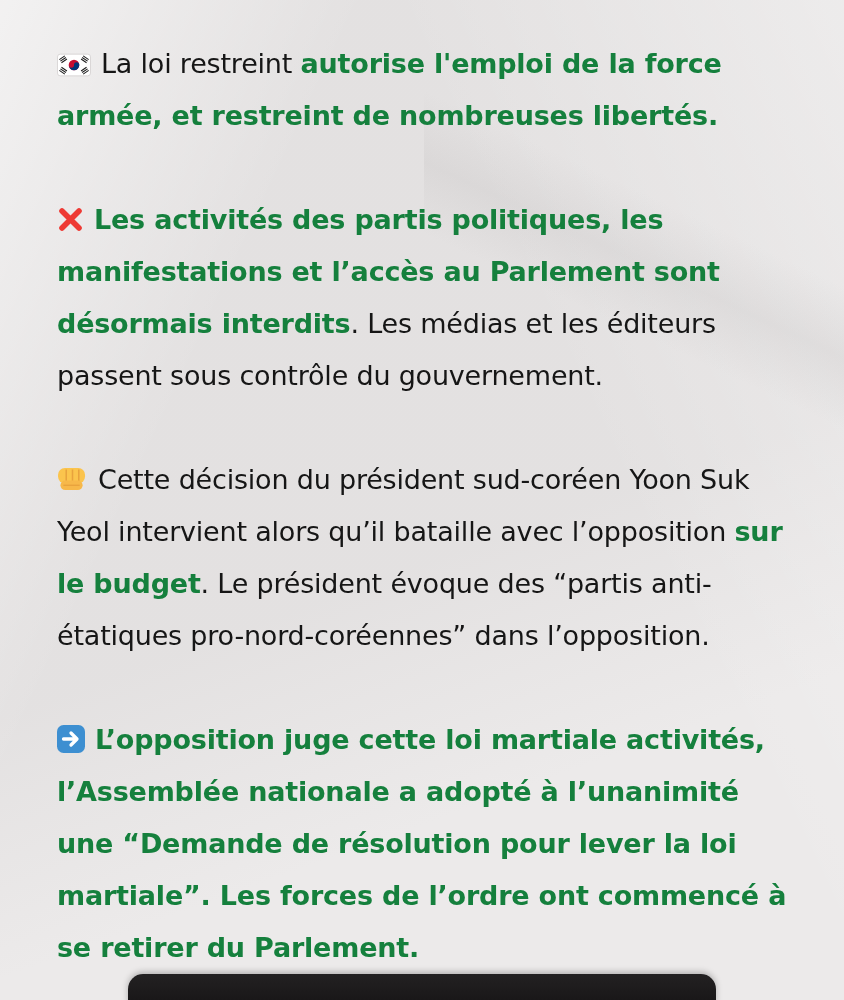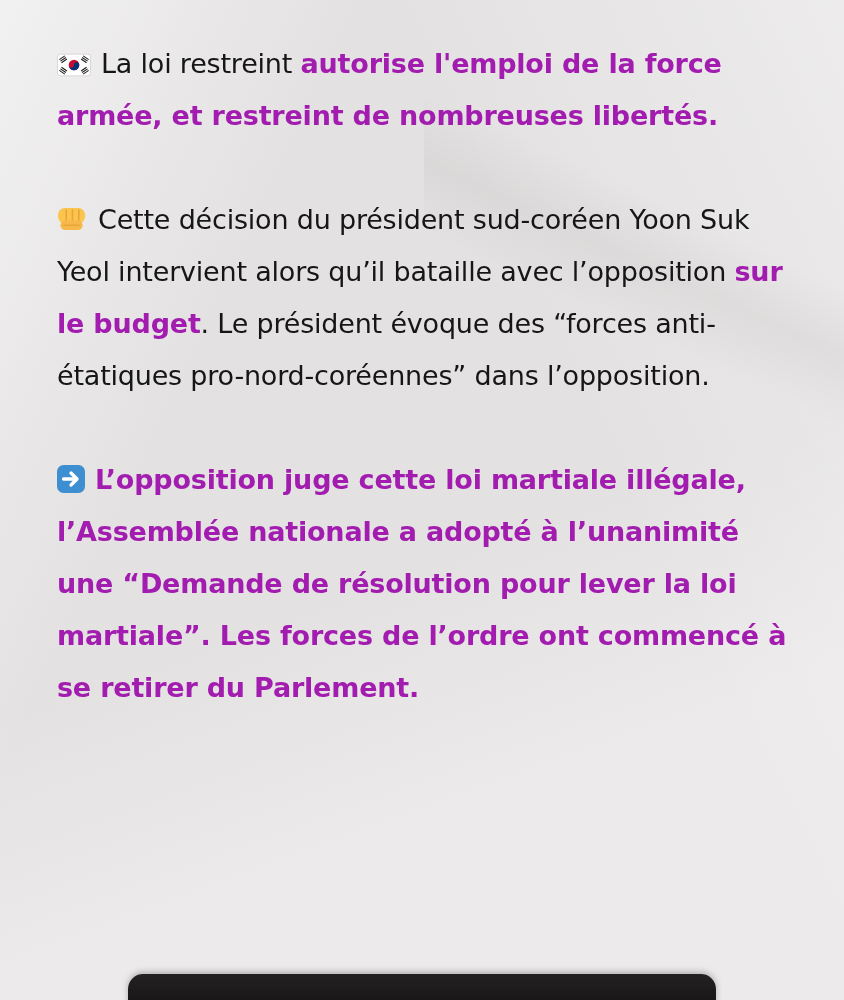--- a/index.html
+++ b/index.html
@@ -34,21 +34,21 @@
   p.para {
     margin: 0 0 52px 0;
     font-size: 27px;
     line-height: 52px;
     letter-spacing: -0.2px;
     color: #161616;
     font-weight: 400;
   }
   p.para .b {
     font-weight: 700;
-    color: #a21caf;
+    color: #15803d;
   }
   .icon {
     display: inline-block;
     vertical-align: -4px;
     margin-right: 10px;
     line-height: 0;
   }
   .bottom-bar {
     position: absolute;
     left: 50%;
@@ -85,36 +85,43 @@
               <path d="M-3.5 -2h7M-3.5 0h7M-3.5 2h7"></path>
             </g>
           <g transform="translate(6.5,18) rotate(34)">
               <path d="M-3.5 -2h7M-3.5 0h7M-3.5 2h7"></path>
             </g>
         </g>
       </svg>
     </span><span>La loi restreint </span><span class="b">autorise l'emploi de la force armée, et restreint de nombreuses libertés.</span>
   </p>
 
+  <p class="para">
+    <span class="icon">
+      <svg width="27" height="27" viewBox="0 0 27 27">
+        <path d="M5 5 L22 22 M22 5 L5 22" stroke="#EE3A34" stroke-width="5.6" stroke-linecap="round"></path>
+      </svg>
+    </span><span class="b">Les activités des partis politiques, les manifestations et l’accès au Parlement sont désormais interdits</span><span>. Les médias et les éditeurs passent sous contrôle du gouvernement.</span>
+  </p>
 
   <p class="para">
     <span class="icon">
       <svg width="31" height="27" viewBox="0 0 32 28">
         <rect x="1" y="2" width="28" height="16" rx="7" fill="#FBC44D"></rect>
         <path d="M9.5 3.5v13 M16 3.5v13 M22.5 3.5v13" stroke="#E8A33D" stroke-width="1.6" fill="none"></path>
         <rect x="3.5" y="15" width="23" height="10" rx="5" fill="#F7B84A"></rect>
         <path d="M6.5 20h17" stroke="#E8A33D" stroke-width="1.4" fill="none"></path>
       </svg>
-    </span><span>Cette décision du président sud-coréen Yoon Suk Yeol intervient alors qu’il bataille avec l’opposition </span><span class="b">sur le budget</span><span>. Le président évoque des “forces anti-étatiques pro-nord-coréennes” dans l’opposition.</span>
+    </span><span>Cette décision du président sud-coréen Yoon Suk Yeol intervient alors qu’il bataille avec l’opposition </span><span class="b">sur le budget</span><span>. Le président évoque des “partis anti-étatiques pro-nord-coréennes” dans l’opposition.</span>
   </p>
 
   <p class="para">
     <span class="icon">
       <svg width="28" height="28" viewBox="0 0 28 28">
         <rect width="28" height="28" rx="6.5" fill="#3D8FD1"></rect>
         <path d="M6.5 14h13 M14 8l6 6-6 6" stroke="#ffffff" stroke-width="3.3" fill="none" stroke-linecap="round" stroke-linejoin="round"></path>
       </svg>
-    </span><span class="b">L’opposition juge cette loi martiale illégale, l’Assemblée nationale a adopté à l’unanimité une “Demande de résolution pour lever la loi martiale”. Les forces de l’ordre ont commencé à se retirer du Parlement.</span>
+    </span><span class="b">L’opposition juge cette loi martiale activités, l’Assemblée nationale a adopté à l’unanimité une “Demande de résolution pour lever la loi martiale”. Les forces de l’ordre ont commencé à se retirer du Parlement.</span>
   </p>
 
 </div>
 
 <div class="bottom-bar"></div>
 
 </body></html>

